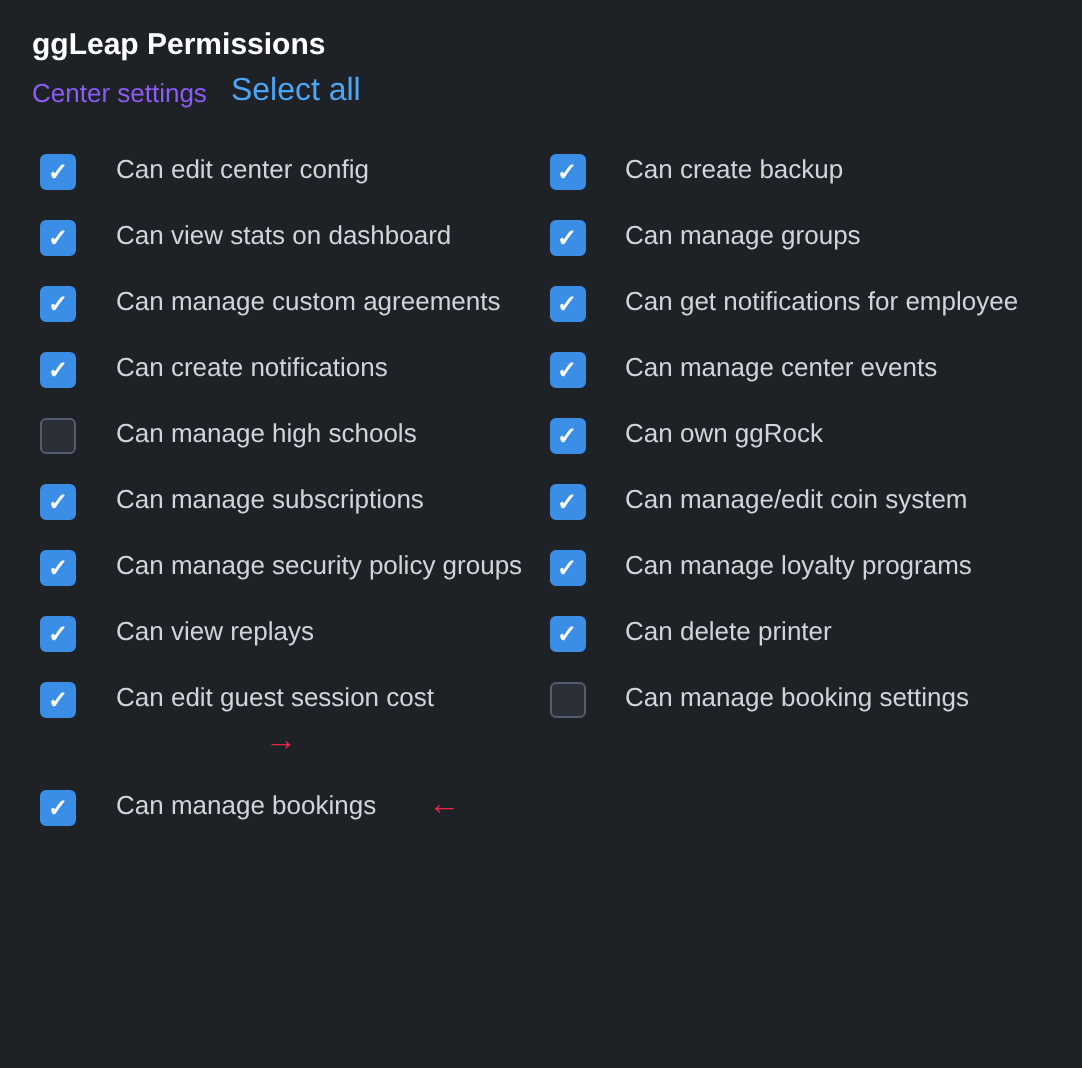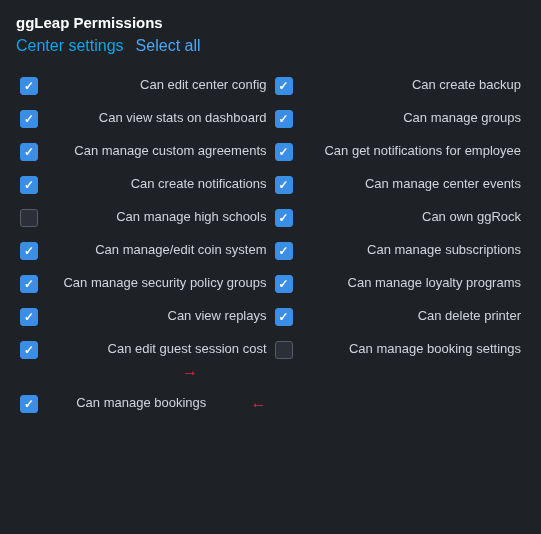--- a/index.html
+++ b/index.html
@@ -19,39 +19,38 @@
       margin-bottom: 6px;
     }
     .section-header {
       display: flex;
       align-items: center;
       gap: 12px;
       margin-bottom: 14px;
       font-size: 12px;
     }
     .section-label {
-      color: #0ea5e9;
-      font-size: 16px;
+      color: #8b5cf6;
+      font-size: 13px;
     }
     .select-all {
       color: #4da6f5;
       cursor: pointer;
       font-size: 16px;
     }
     .permissions-grid {
       display: grid;
       grid-template-columns: 1fr 1fr;
       gap: 0;
     }
     .perm-item {
       display: flex;
       align-items: flex-start;
       gap: 20px;
       padding: 7px 4px;
-      justify-content: space-between;
     }
     .checkbox {
       width: 18px;
       height: 18px;
       min-width: 18px;
       border-radius: 3px;
       display: flex;
       align-items: center;
       justify-content: center;
       margin-top: 1px;
@@ -126,25 +125,25 @@
     <div class="perm-item">
       <div class="checkbox unchecked"></div>
       <span class="perm-label">Can manage high schools</span>
     </div>
     <div class="perm-item">
       <div class="checkbox checked"></div>
       <span class="perm-label">Can own ggRock</span>
     </div>
     <div class="perm-item">
       <div class="checkbox checked"></div>
-      <span class="perm-label">Can manage/edit coin system</span>
+      <span class="perm-label">Can manage subscriptions</span>
     </div>
     <div class="perm-item">
       <div class="checkbox checked"></div>
-      <span class="perm-label">Can manage subscriptions</span>
+      <span class="perm-label">Can manage/edit coin system</span>
     </div>
     <div class="perm-item">
       <div class="checkbox checked"></div>
       <span class="perm-label">Can manage security policy groups</span>
     </div>
     <div class="perm-item">
       <div class="checkbox checked"></div>
       <span class="perm-label">Can manage loyalty programs</span>
     </div>
     <div class="perm-item">

